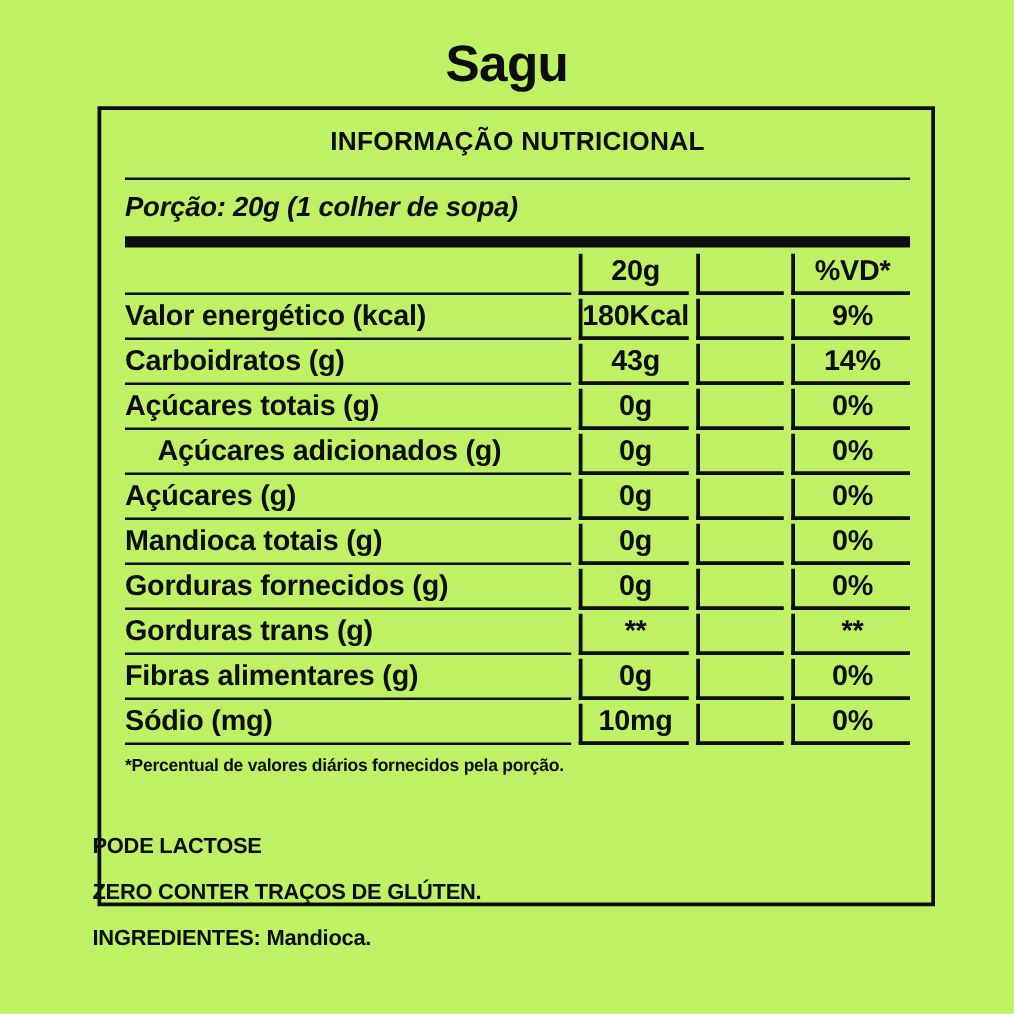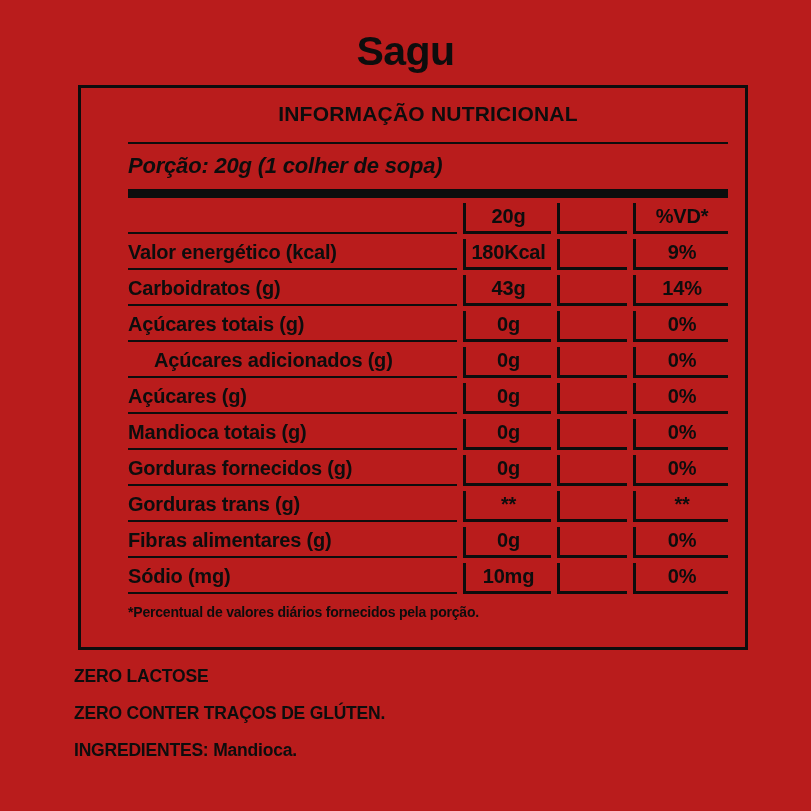--- a/index.html
+++ b/index.html
@@ -4,35 +4,34 @@
 <style>
   html, body { margin: 0; padding: 0; }
   body {
     width: 811px; height: 811px;
     background: #ffffff;
     color: #0d0d0d;
     font-family: "Liberation Sans", sans-serif;
     position: relative;
     overflow: hidden;
   }
-  .page { position: absolute; inset: 0; background: #b91c1c; }
+  .page { position: absolute; inset: 0; background: #bef264; }
 
   .title {
     position: absolute; top: 26px; left: 0; right: 0;
     margin: 0; text-align: center;
     font-size: 41px; font-weight: 700; line-height: 50px;
     letter-spacing: -0.5px;
   }
 
   .box {
     position: absolute; left: 78px; top: 85px;
-    width: 670px; height: 565px;
+    width: 670px; height: 640px;
     border: 3px solid #0d0d0d;
     box-sizing: border-box;
-    padding-left: 28px;
   }
 
   .nf-header {
     margin: 13px 17px 0 19px;
     text-align: center;
     font-size: 21px; font-weight: 700; line-height: 26px;
     letter-spacing: 0.2px;
   }
   .thin-rule { height: 2px; background: #0d0d0d; margin: 15px 17px 0 19px; }
   .portion {
@@ -45,21 +44,21 @@
 
   .nf-table { margin: 0 17px 0 19px; }
   .row {
     display: grid;
     grid-template-columns: 1fr 88px 70px 95px;
     column-gap: 6px;
     height: 36px;
   }
   .cell {
     display: flex; align-items: flex-end;
-    font-size: 20px; font-weight: 700;
+    font-size: 23px; font-weight: 700;
     letter-spacing: -0.2px;
     box-sizing: border-box;
   }
   .cell.label { border-bottom: 2.5px solid #0d0d0d; padding-bottom: 4px; }
   .cell.label.indent { padding-left: 26px; }
   .cell.value {
     border-left: 3px solid #0d0d0d;
     border-bottom: 3px solid #0d0d0d;
     justify-content: center;
     margin-top: 5px;
@@ -162,18 +161,18 @@
           <div class="cell value">10mg</div>
           <div class="cell value"></div>
           <div class="cell value">0%</div>
         </div>
       </div>
 
     <div class="footnote">*Percentual de valores diários fornecidos pela porção.</div>
   </div>
 
   <div class="claims" id="claims">
-      <p class="claim">ZERO LACTOSE</p>
+      <p class="claim">PODE LACTOSE</p>
       <p class="claim">ZERO CONTER TRAÇOS DE GLÚTEN.</p>
       <p class="claim">INGREDIENTES: Mandioca.</p>
     </div>
 
 </div>
 
 </body></html>

